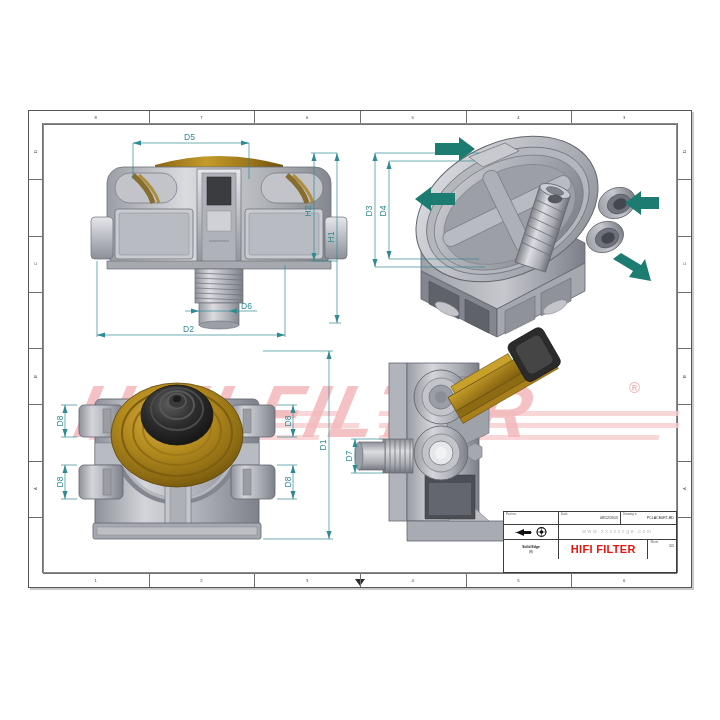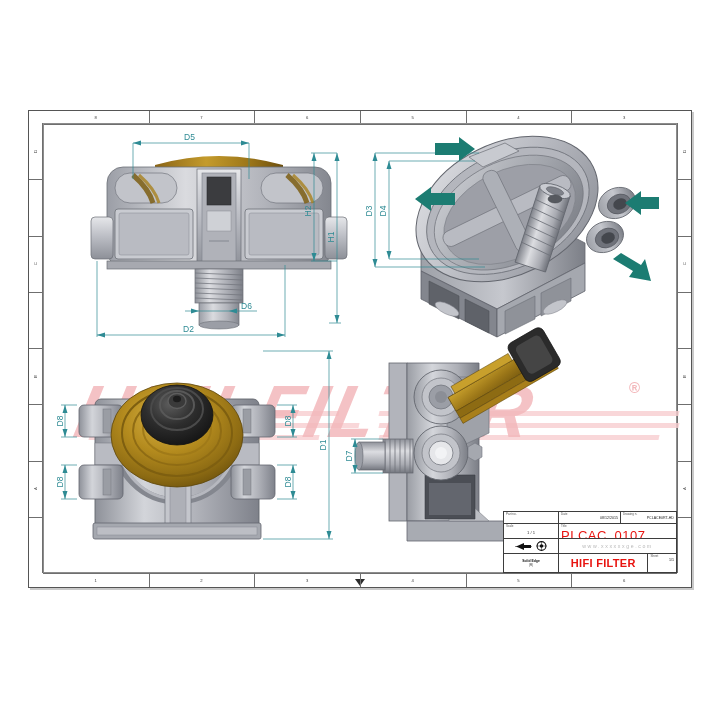--- a/index.html
+++ b/index.html
@@ -614,30 +614,20 @@
         <div class="tb-cell" style="width:36%;">
           <span class="tb-tag">Date</span>
           <span class="tb-val">08/12/2015</span>
         </div>
         <div class="tb-cell" style="width:32%;">
           <span class="tb-tag">Drawing n.</span>
           <span class="tb-val">PCLACE0RT-HD</span>
         </div>
       </div>
 
-      <div class="tb-row" style="height:15px;">
-        <div class="tb-cell" style="width:32%;">
-          <span class="tb-tag">Scale</span>
-          <span style="font-size:4.2px;color:#333;display:block;text-align:center;padding-top:1px;">1 / 1</span>
-        </div>
-        <div class="tb-cell" style="width:68%;">
-          <span class="tb-tag">Title</span>
-          <span class="tb-big">PLCAC_0107</span>
-        </div>
-      </div>
 
       <div class="tb-row" style="height:15px;">
         <div class="tb-cell" style="width:32%;">
           <div class="tb-sym">
             <svg width="18" height="9" viewBox="0 0 18 9">
               <polygon points="1,4.5 9,1 9,8" fill="#111"></polygon>
               <rect x="9" y="3" width="7" height="3" fill="#111"></rect>
               <line x1="0" y1="4.5" x2="17" y2="4.5" stroke="#111" stroke-width=".5"></line>
             </svg>
             <svg width="11" height="10" viewBox="0 0 11 10">

